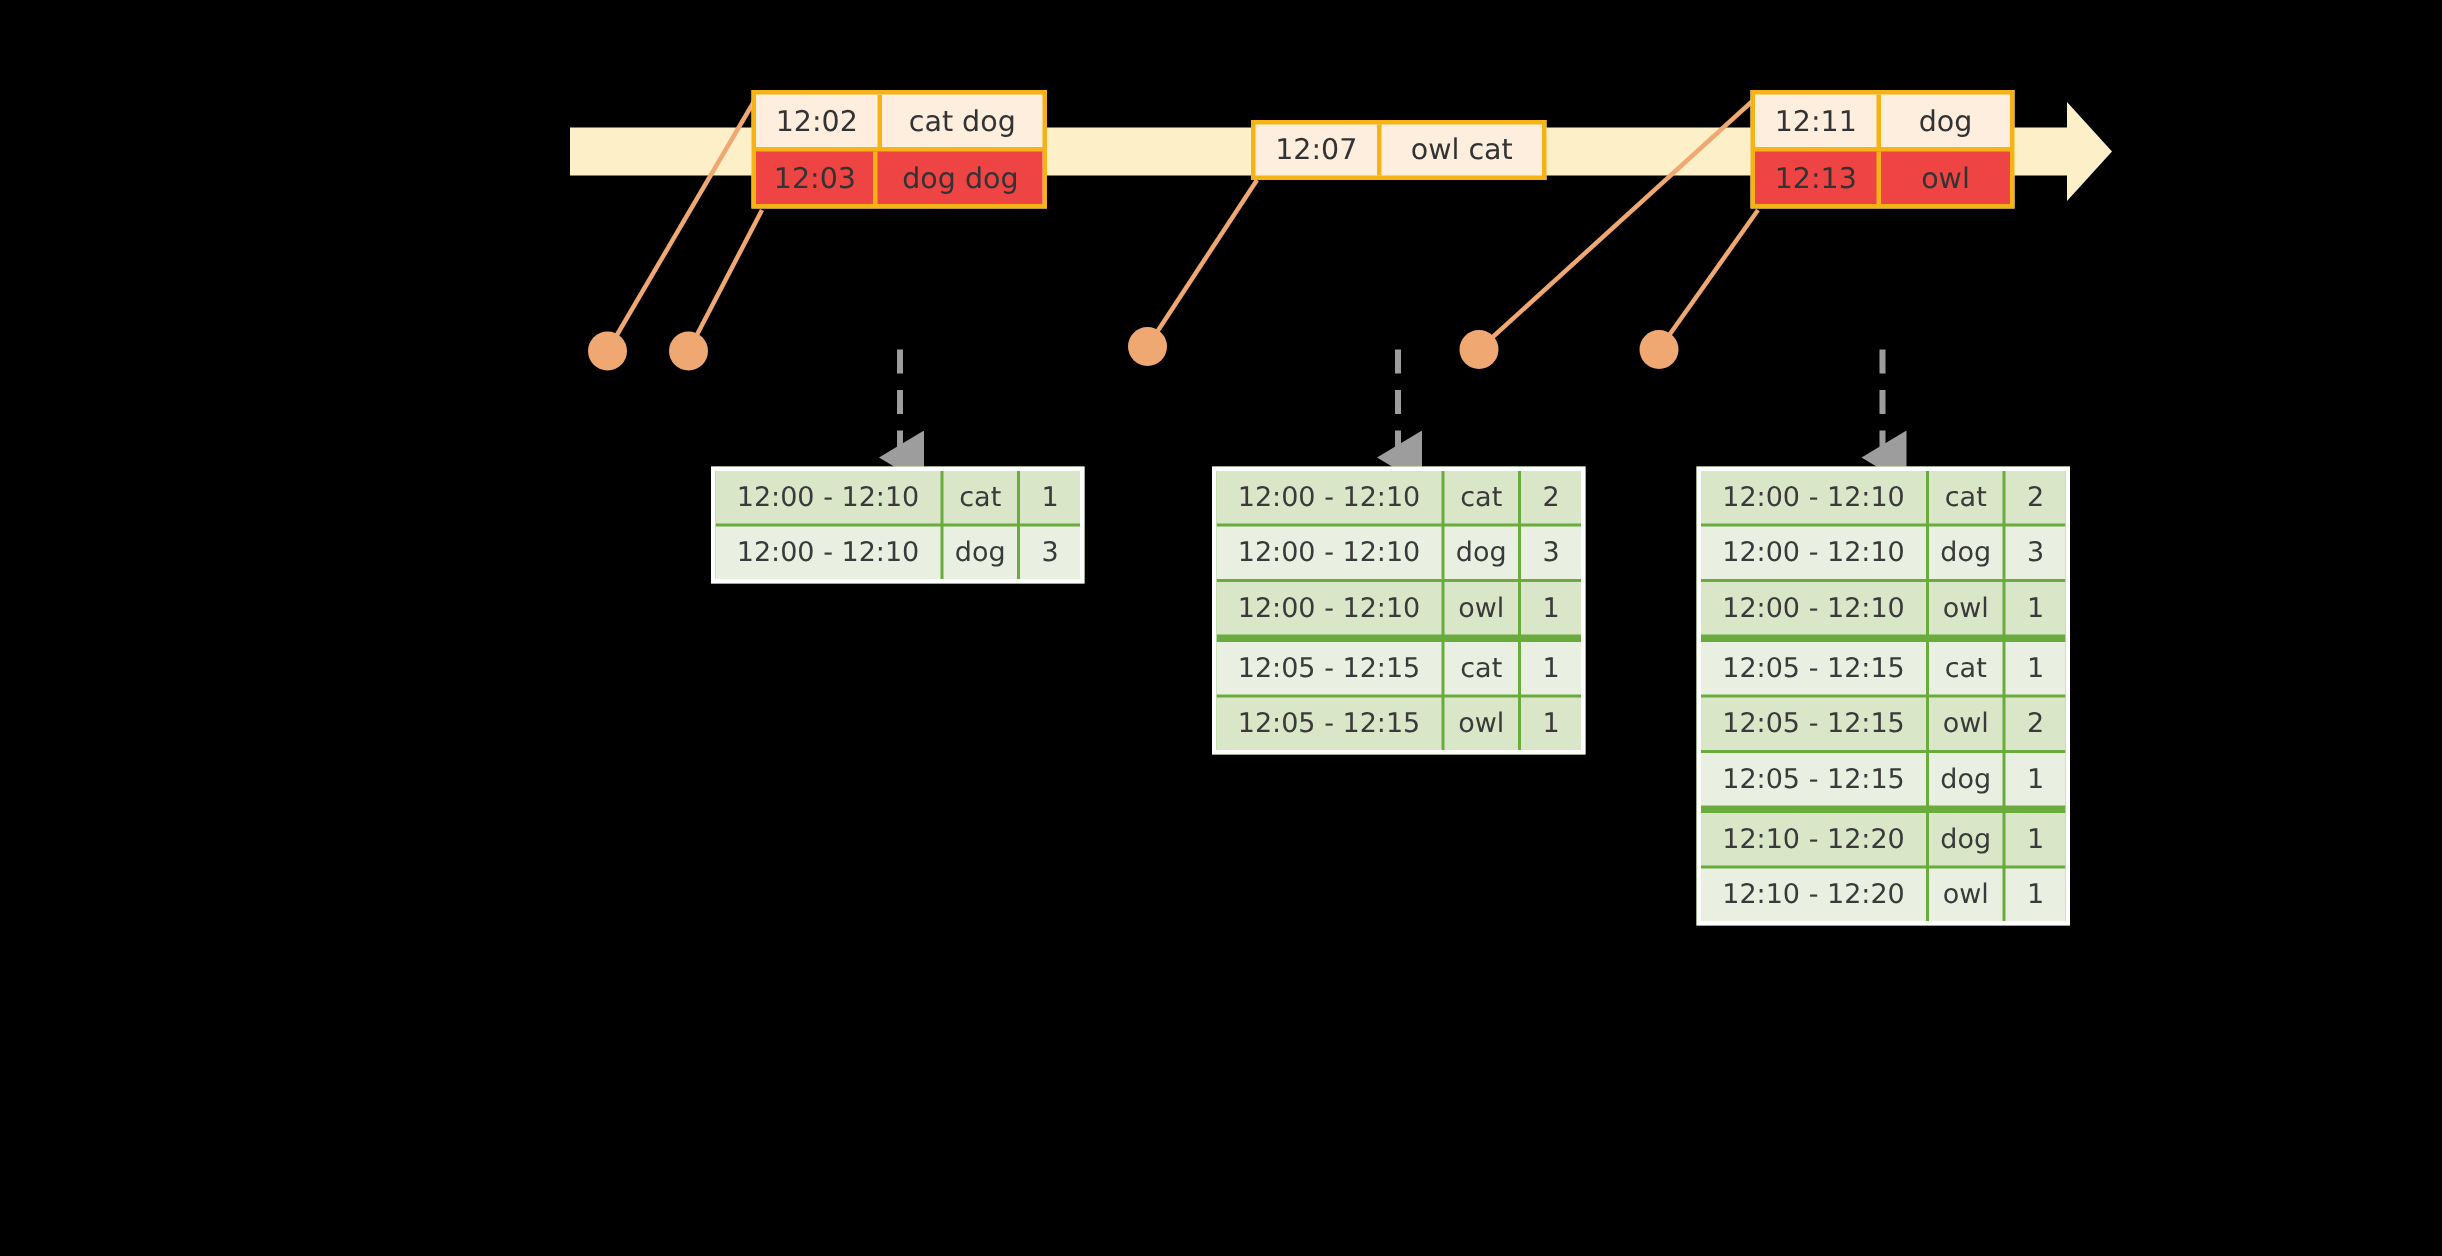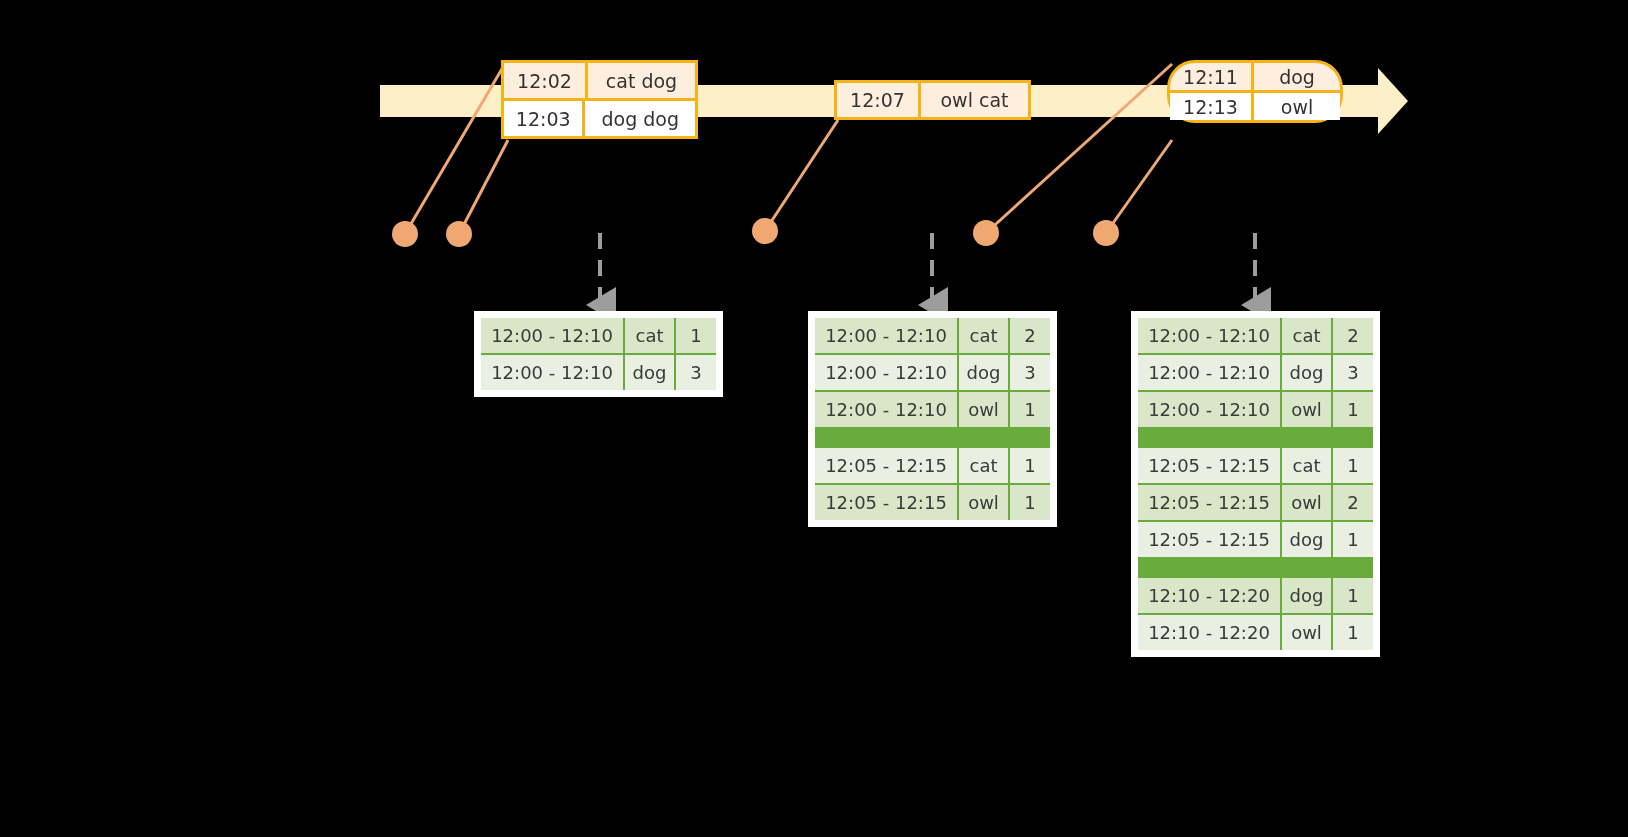--- a/index.html
+++ b/index.html
@@ -25,51 +25,51 @@
   
   .event-box{
     position:absolute;
     border:3px solid #f5b316;
     box-sizing:border-box;
     background:#fdeedd;
     display:flex;flex-direction:column;
   }
   .event-row{display:flex;flex:1;}
   .event-row + .event-row{border-top:3px solid #f5b316;}
-  .event-row.alt{background:#ffffff;}
+  .event-row.alt{background:#ef4444;}
   .ev-time{
     width:84px;display:flex;align-items:center;justify-content:center;
     font-size:19px;border-right:3px solid #f5b316;box-sizing:border-box;
   }
   .ev-text{
     flex:1;display:flex;align-items:center;justify-content:center;
     font-size:19px;padding:0 16px;white-space:nowrap;
   }
 
   #evbox1{left:501px;top:60px;width:197px;height:79px;}
   #evbox2{left:834px;top:80px;width:197px;height:40px;}
-  #evbox3{left:1167px;top:60px;width:176px;height:63px;border-radius:28px;}
+  #evbox3{left:1167px;top:60px;width:176px;height:79px;}
 
   
   .connector-layer{position:absolute;inset:0;pointer-events:none;}
 
   
   .arrow-layer{position:absolute;inset:0;pointer-events:none;}
 
   
   .result-table{
     position:absolute;
-    border:7px solid #ffffff;
+    border:3px solid #ffffff;
     box-sizing:border-box;
     background:#6aab3e;
     display:flex;flex-direction:column;
     gap:2px;
   }
   .rt-group{display:flex;flex-direction:column;gap:2px;}
-  .rt-group + .rt-group{margin-top:19px;}
+  .rt-group + .rt-group{margin-top:3px;}
   .rt-row{display:flex;height:35px;gap:2px;}
   .rt-cell{
     display:flex;align-items:center;justify-content:center;
     font-size:18px;color:#3a3a3a;white-space:nowrap;
   }
   .rt-row.shade .rt-cell{background:#d9e7c8;}
   .rt-row.light .rt-cell{background:#e9f0e2;}
   .rt-window{width:0;flex:1 1 auto;}
   .rt-key{width:49px;flex:none;}
   .rt-count{width:40px;flex:none;}

